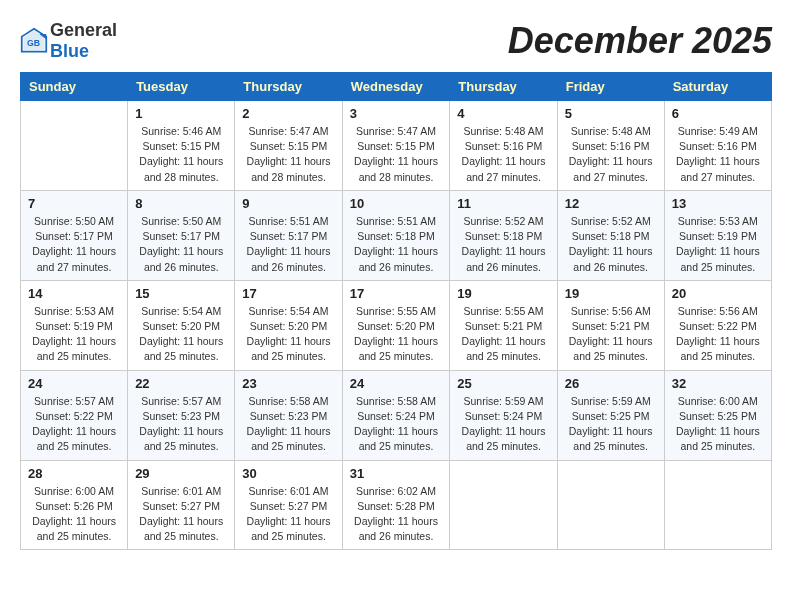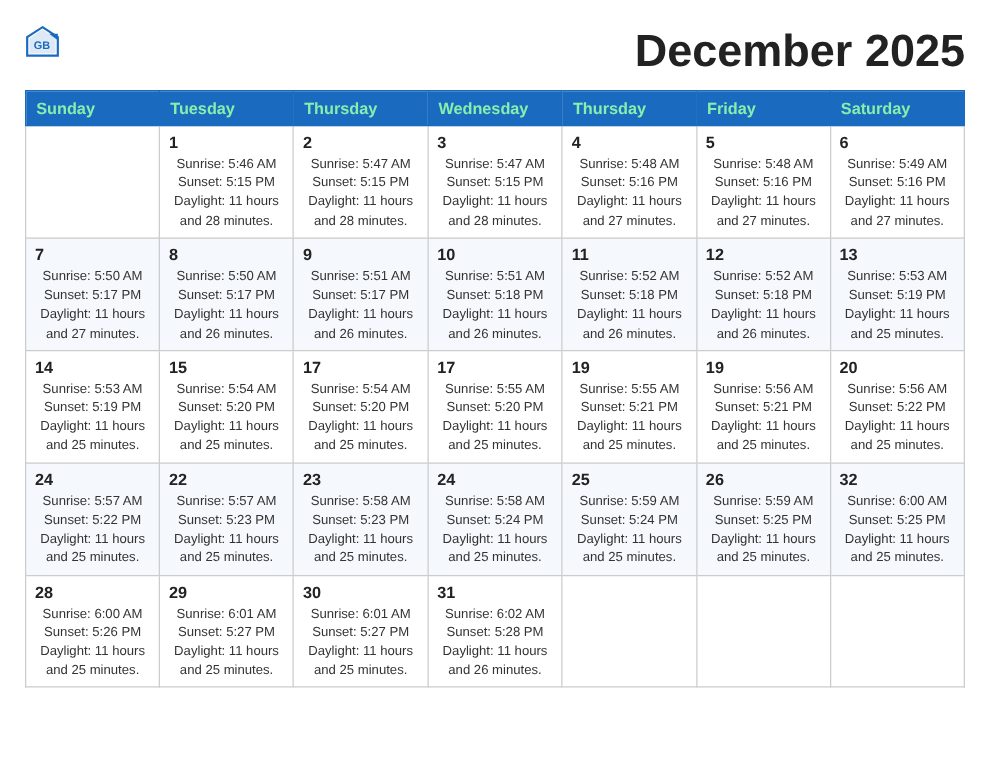--- a/index.html
+++ b/index.html
@@ -30,38 +30,39 @@
       font-weight: bold;
       color: #1a6bbf;
     }
     .logo-icon {
       width: 28px;
       height: 28px;
       margin-right: 2px;
     }
     .title-block {
       text-align: right;
+      font-style: italic;
     }
     .month-year-title {
       font-size: 36px;
       font-weight: bold;
       color: #222;
     }
     .location-subtitle {
       font-size: 16px;
       color: #444;
     }
     .calendar-table {
       width: 100%;
       border-collapse: collapse;
       margin-top: 10px;
     }
     .calendar-table th {
       background-color: #1a6bbf;
-      color: #86efac;
+      color: #fef9c3;
       text-align: left;
       padding: 6px 8px;
       font-size: 13px;
       border: 1px solid #1a6bbf;
     }
     .calendar-table td {
       border: 1px solid #ccc;
       vertical-align: top;
       padding: 5px 7px;
       min-height: 80px;
@@ -94,20 +95,24 @@
 <body>
 
 <div class="header-logo">
   <div class="logo-container">
     <svg class="logo-icon" viewBox="0 0 32 32" xmlns="http://www.w3.org/2000/svg">
       <polygon points="16,4 28,12 28,26 4,26 4,12" fill="#1a6bbf" opacity="0.15"></polygon>
       <polygon points="16,2 30,11 30,28 2,28 2,11" fill="none" stroke="#1a6bbf" stroke-width="2"></polygon>
       <polygon points="22,8 30,14 30,8" fill="#1a6bbf"></polygon>
       <text x="8" y="22" font-size="10" fill="#1a6bbf" font-weight="bold">GB</text>
     </svg>
+    <div>
+      <span class="logo-text-general">General</span><br>
+      <span class="logo-text-blue">Blue</span>
+    </div>
   </div>
   <div class="title-block">
     <div class="month-year-title">December 2025</div>
   </div>
 </div>
 
 <table class="calendar-table">
   <thead>
     <tr>
     <th>Sunday</th>

